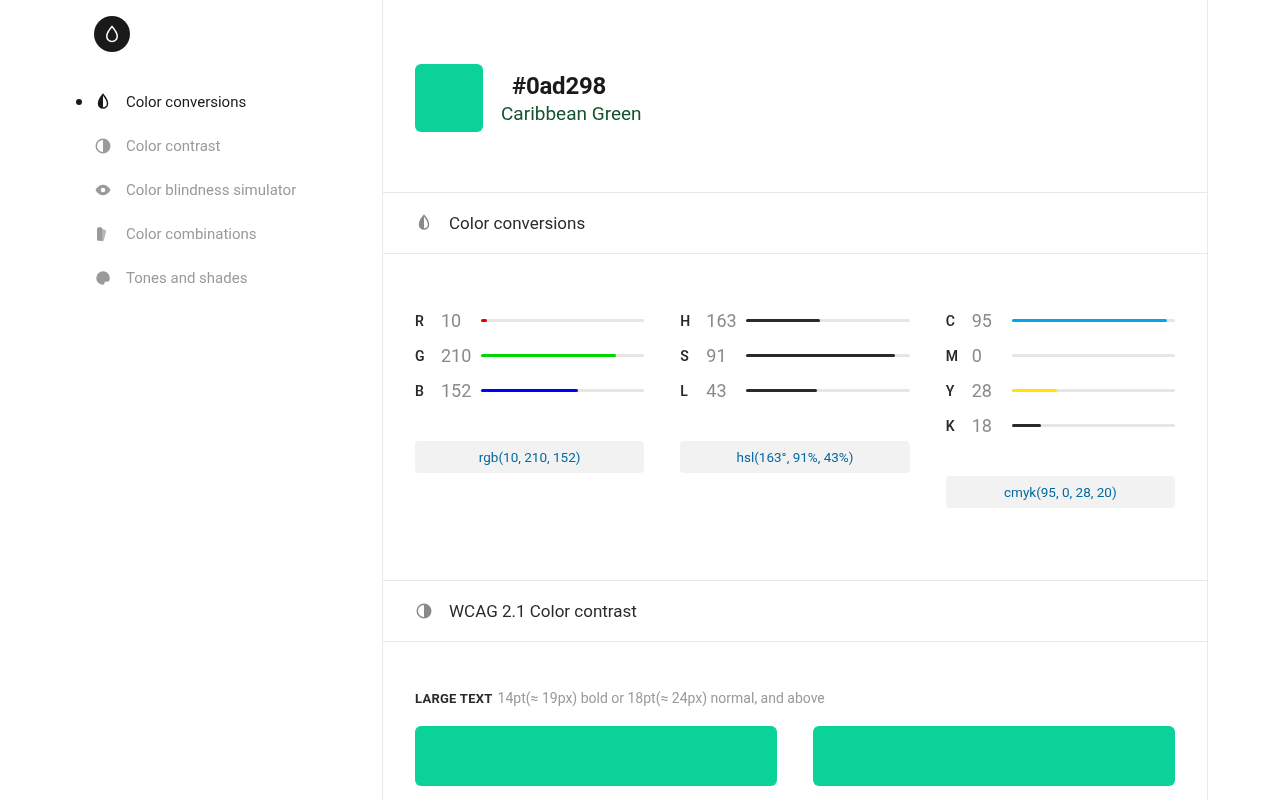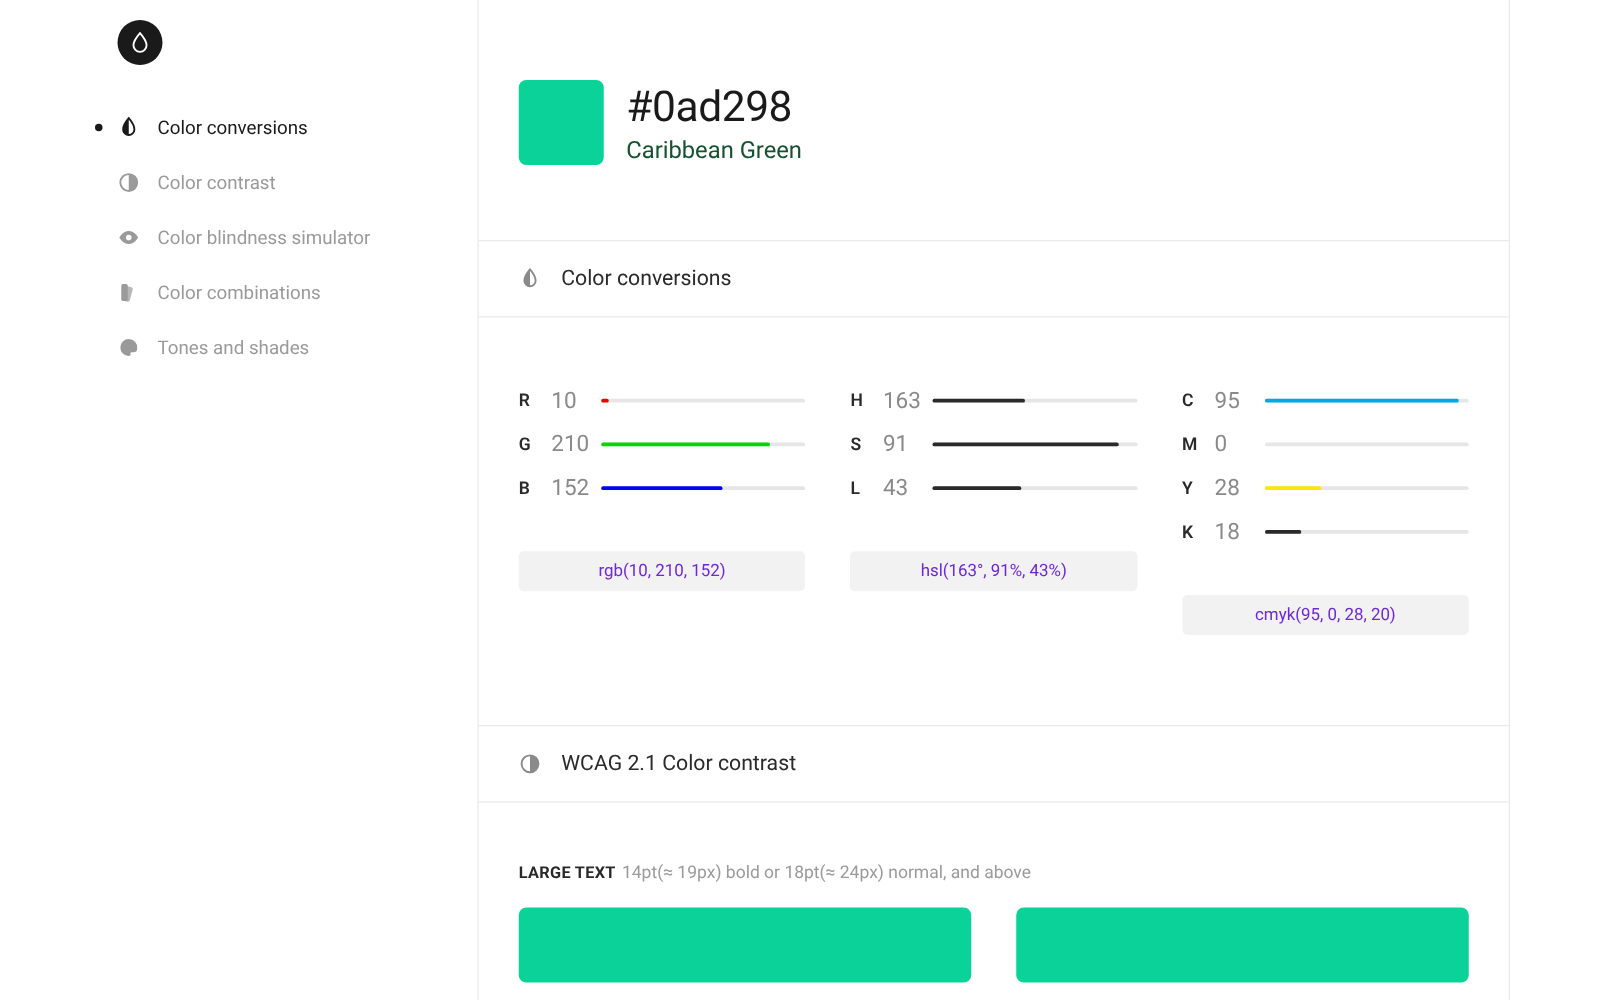--- a/index.html
+++ b/index.html
@@ -51,21 +51,21 @@
   overflow-y: auto;
 }
 .main::-webkit-scrollbar { width: 0; }
 .header {
   display: flex; align-items: center; gap: 18px;
   padding: 64px 32px 60px 32px;
 }
 .swatch {
   width: 68px; height: 68px; border-radius: 6px; background: #0ad298;
 }
-.header-text h1 { font-size: 34px; font-weight: 400; letter-spacing: -0.01em; }
+.header-text h1 { font-size: 24px; font-weight: 700; letter-spacing: -0.01em; margin-left: 11px; }
 .header-text .name { font-size: 19px; color: #14532d; margin-top: 2px; }
 
 .section-title {
   display: flex; align-items: center; gap: 16px;
   padding: 20px 32px;
   border-top: 1px solid #e9e9e9;
   border-bottom: 1px solid #e9e9e9;
   font-size: 17px;
   color: #2a2a2a;
 }
@@ -81,21 +81,21 @@
   flex: 1; height: 3px; background: #e6e6e6; border-radius: 2px; position: relative;
 }
 .bar-fill { position: absolute; left: 0; top: 0; height: 100%; border-radius: 2px; }
 .code-chip {
   margin-top: 26px;
   background: #f2f2f2;
   border-radius: 4px;
   text-align: center;
   padding: 8px 0;
   font-size: 13.5px;
-  color: #6d28d9;
+  color: #0369a1;
 }
 
 .contrast-body { padding: 48px 32px 0 32px; }
 .lt-row { display:flex; align-items:baseline; gap:5px; margin-bottom: 20px; }
 .lt-label { font-weight: 700; letter-spacing: 0.02em; font-size: 13px; color:#2a2a2a; }
 .lt-desc { font-size: 14px; color:#9a9a9a; }
 .contrast-cards { display:flex; gap: 36px; }
 .contrast-card {
   flex:1; background:#0ad298; border-radius: 6px; height: 60px;
 }

